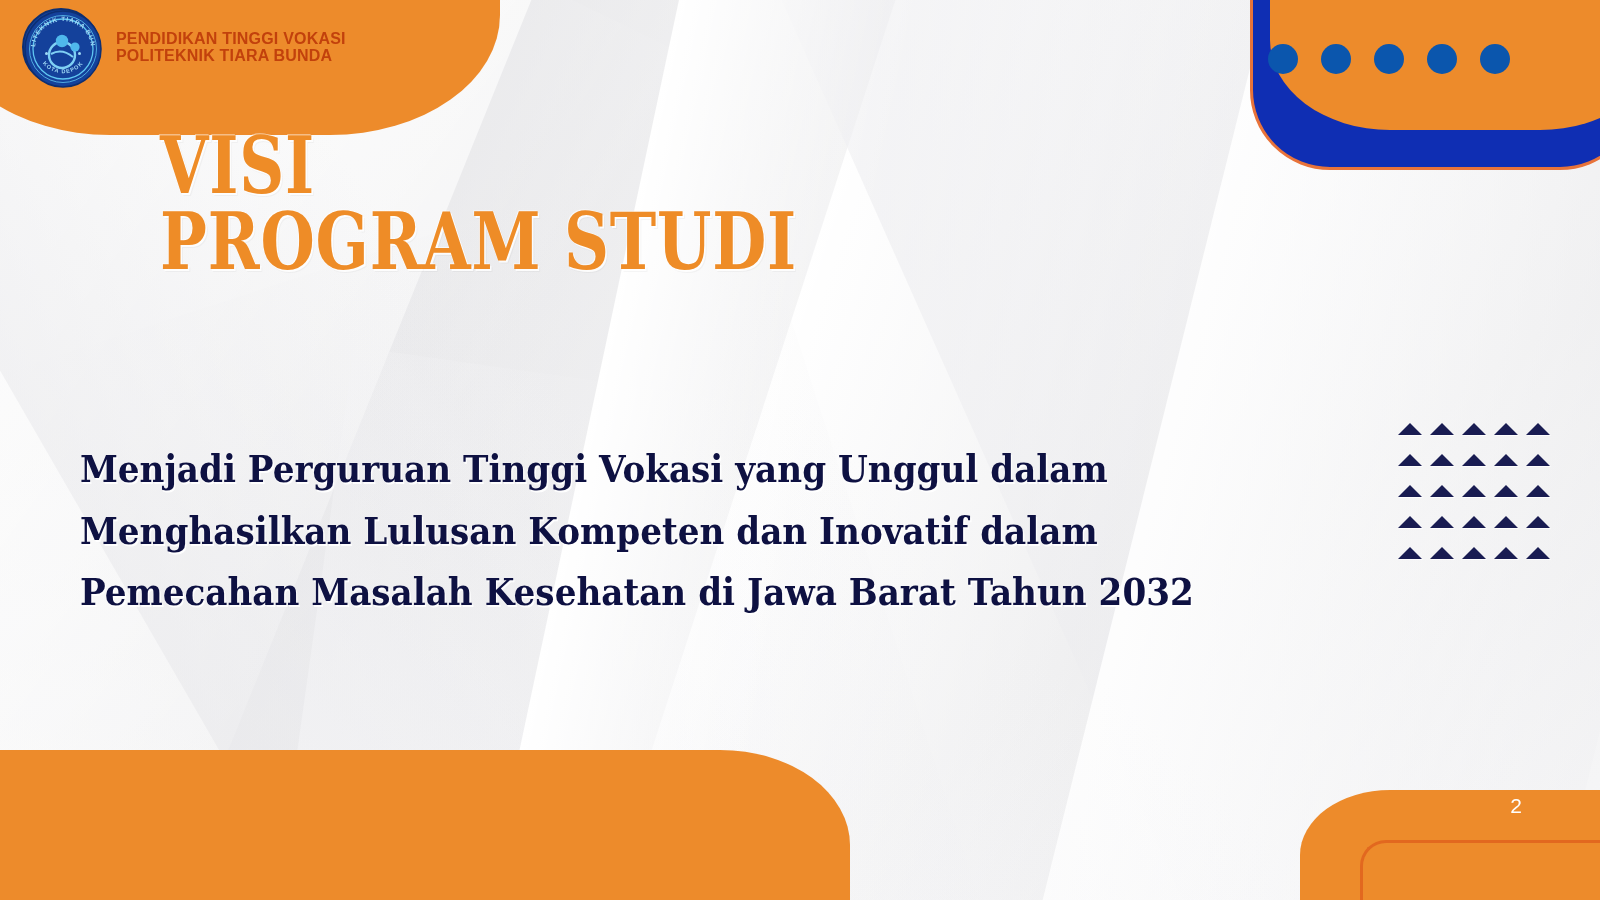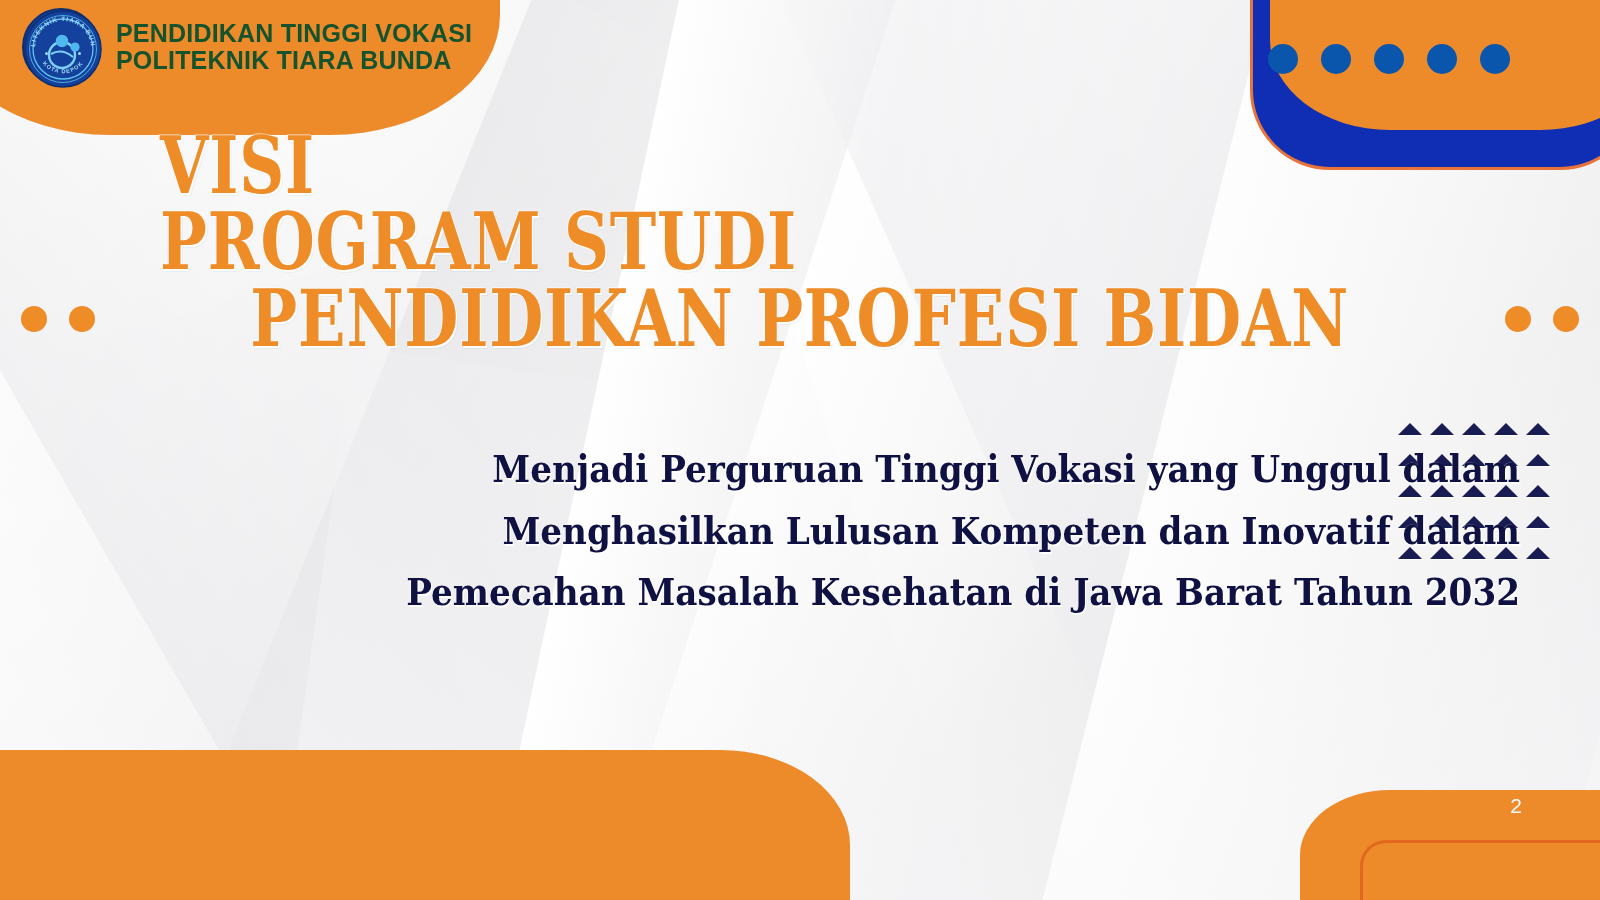--- a/index.html
+++ b/index.html
@@ -77,24 +77,24 @@
     width:78px; height:78px;
     border-radius:50%;
     background:#14419B;
     border:2px solid #0d2f72;
     flex:0 0 auto;
   }
   .logo svg { display:block; width:78px; height:78px; }
 
   .org-lines { line-height:1.08; }
   .org-line {
-    color:#14532d;
+    color:#c2410c;
     font-family:"Liberation Sans", sans-serif;
     font-weight:700;
-    font-size:25px;
+    font-size:16px;
     letter-spacing:0.2px;
     white-space:nowrap;
   }
 
   
   .tr-blue {
     position:absolute;
     right:-40px; top:-150px;
     width:390px; height:320px;
     background:#0F2EB3;
@@ -146,21 +146,21 @@
   }
   .dots-row { display:flex; gap:22px; align-items:center; flex:0 0 auto; }
   .dots-row .d { width:26px; height:26px; border-radius:50%; background:#EE8C27; }
   .dots-left { margin-right:18px; }
   .dots-right { margin-left:18px; }
 
   
   .body-block {
     position:absolute;
     left:0; right:0; top:438px;
-    text-align:right;
+    text-align:left;
     z-index:8;
   }
   .body-line {
     font-family:"DejaVu Serif", serif;
     font-weight:700;
     color:#0E1142;
     font-size:38px;
     line-height:1.62;
     letter-spacing:0px;
     transform:scaleX(0.90);
@@ -285,33 +285,20 @@
     </div>
     <div class="org-lines">
       <div class="org-line">PENDIDIKAN TINGGI VOKASI</div>
       <div class="org-line">POLITEKNIK TIARA BUNDA</div>
     </div>
   </div>
 
   <div class="title-block">
     <div class="title-line">VISI</div>
     <div class="title-line">PROGRAM STUDI</div>
-    <div class="title-line-3-wrap">
-      <span class="dots-row dots-left">
-
-        <span class="d"></span>
-        <span class="d"></span>
-      </span>
-      <span class="title-line">PENDIDIKAN PROFESI BIDAN</span>
-      <span class="dots-row dots-right">
-        <span class="d"></span>
-        <span class="d"></span>
-
-      </span>
-    </div>
   </div>
 
   <div class="body-block">
     <div class="body-line">Menjadi Perguruan Tinggi Vokasi yang Unggul dalam</div>
     <div class="body-line">Menghasilkan Lulusan Kompeten dan Inovatif dalam</div>
     <div class="body-line">Pemecahan Masalah Kesehatan di Jawa Barat Tahun 2032</div>
   </div>
 
   <div class="tri-grid">
     <span class="tri"></span>

